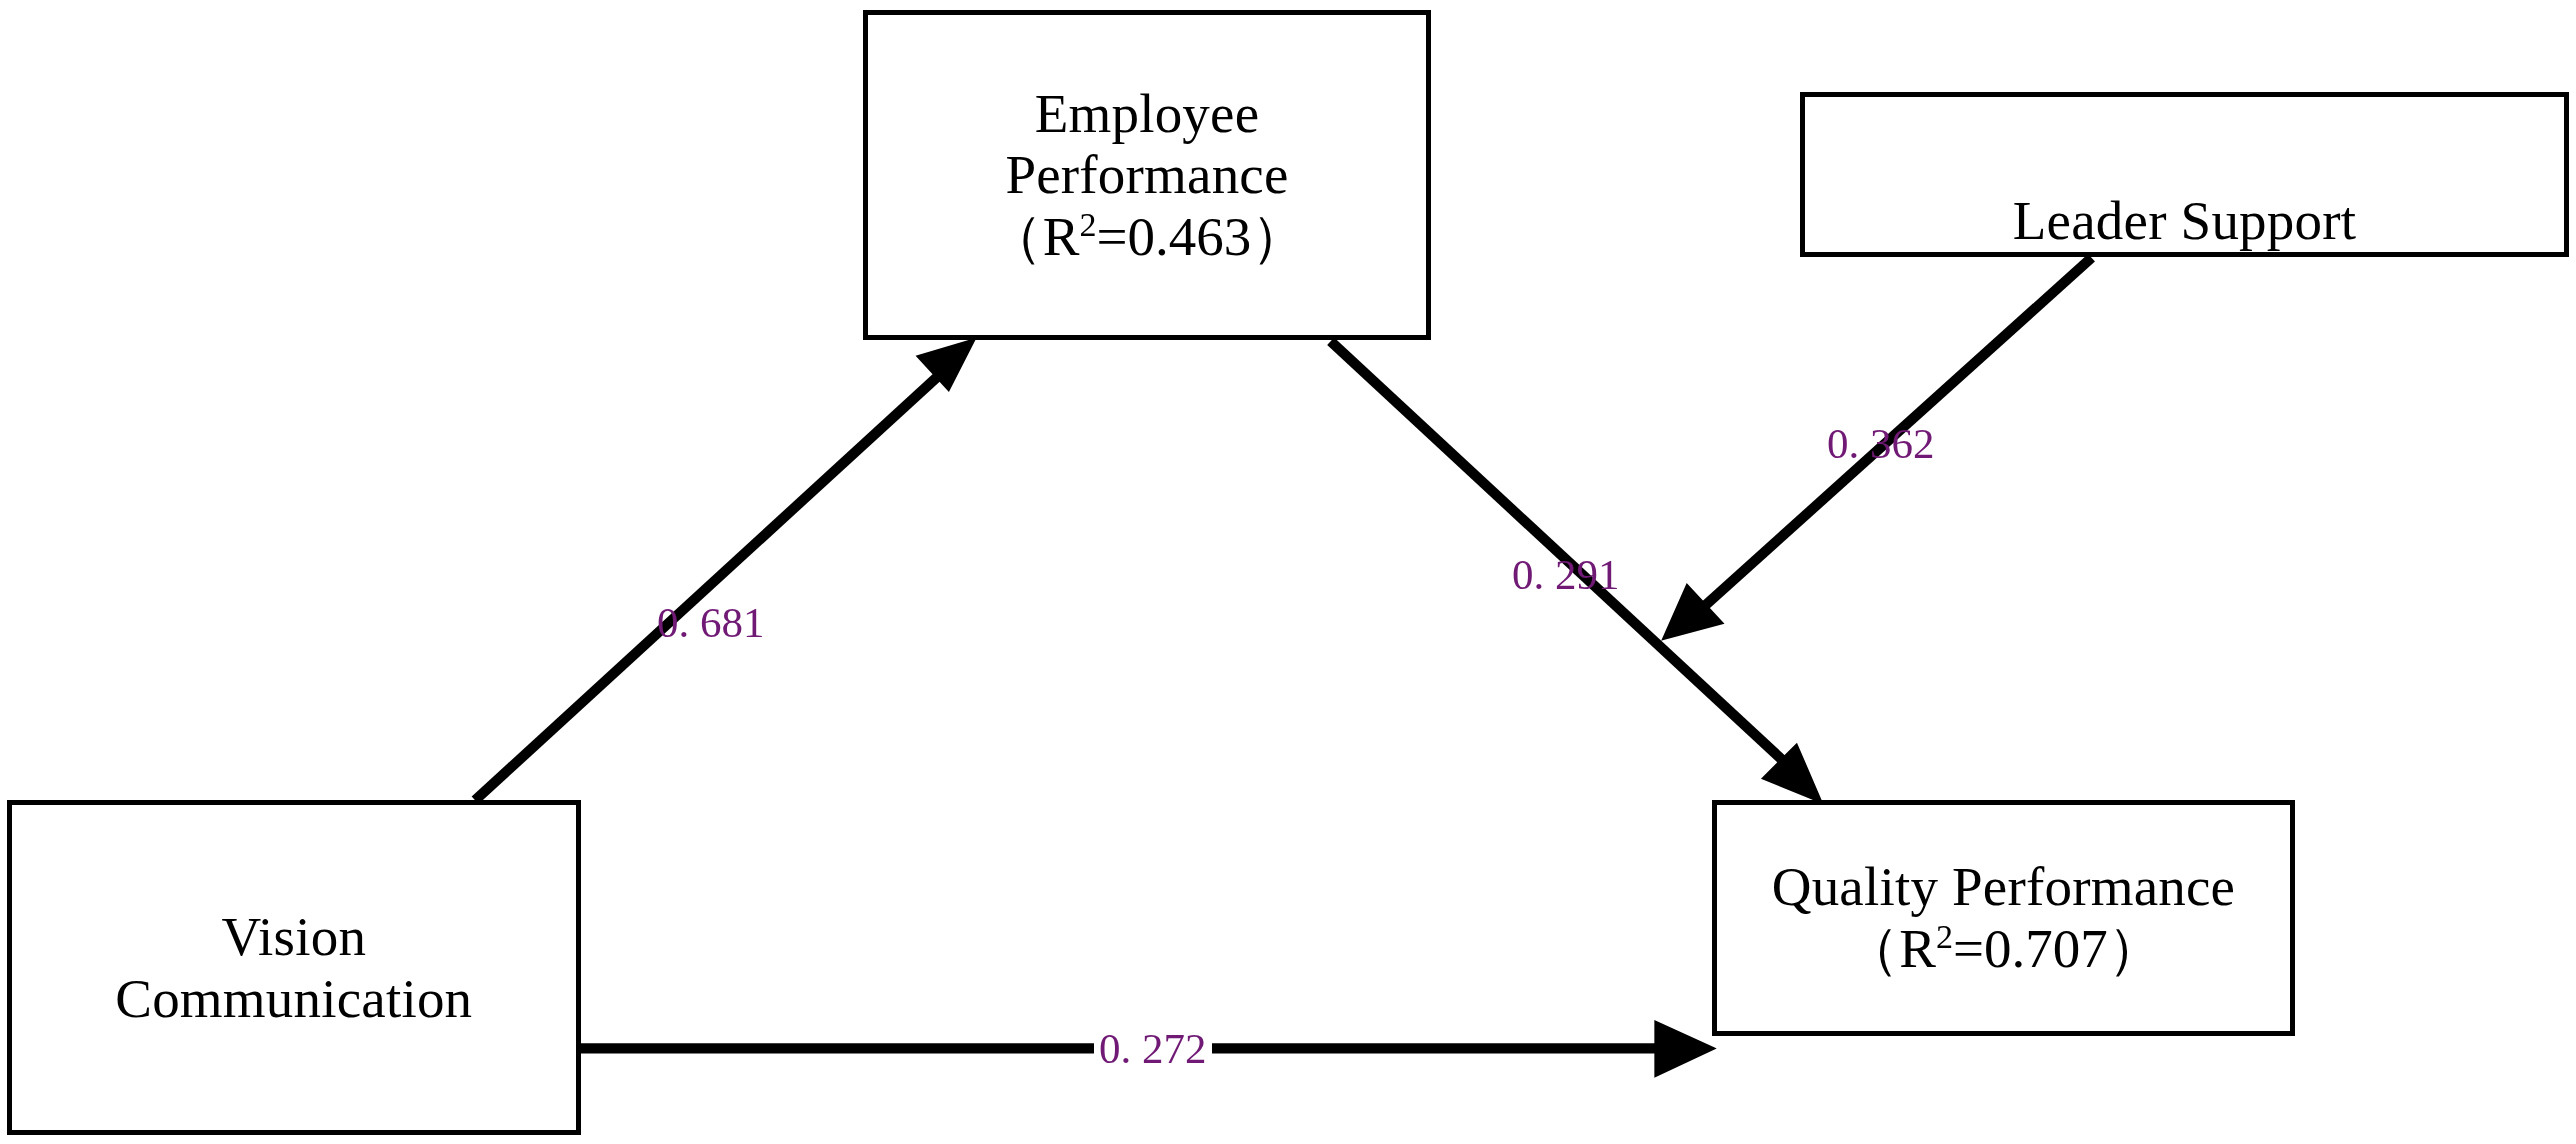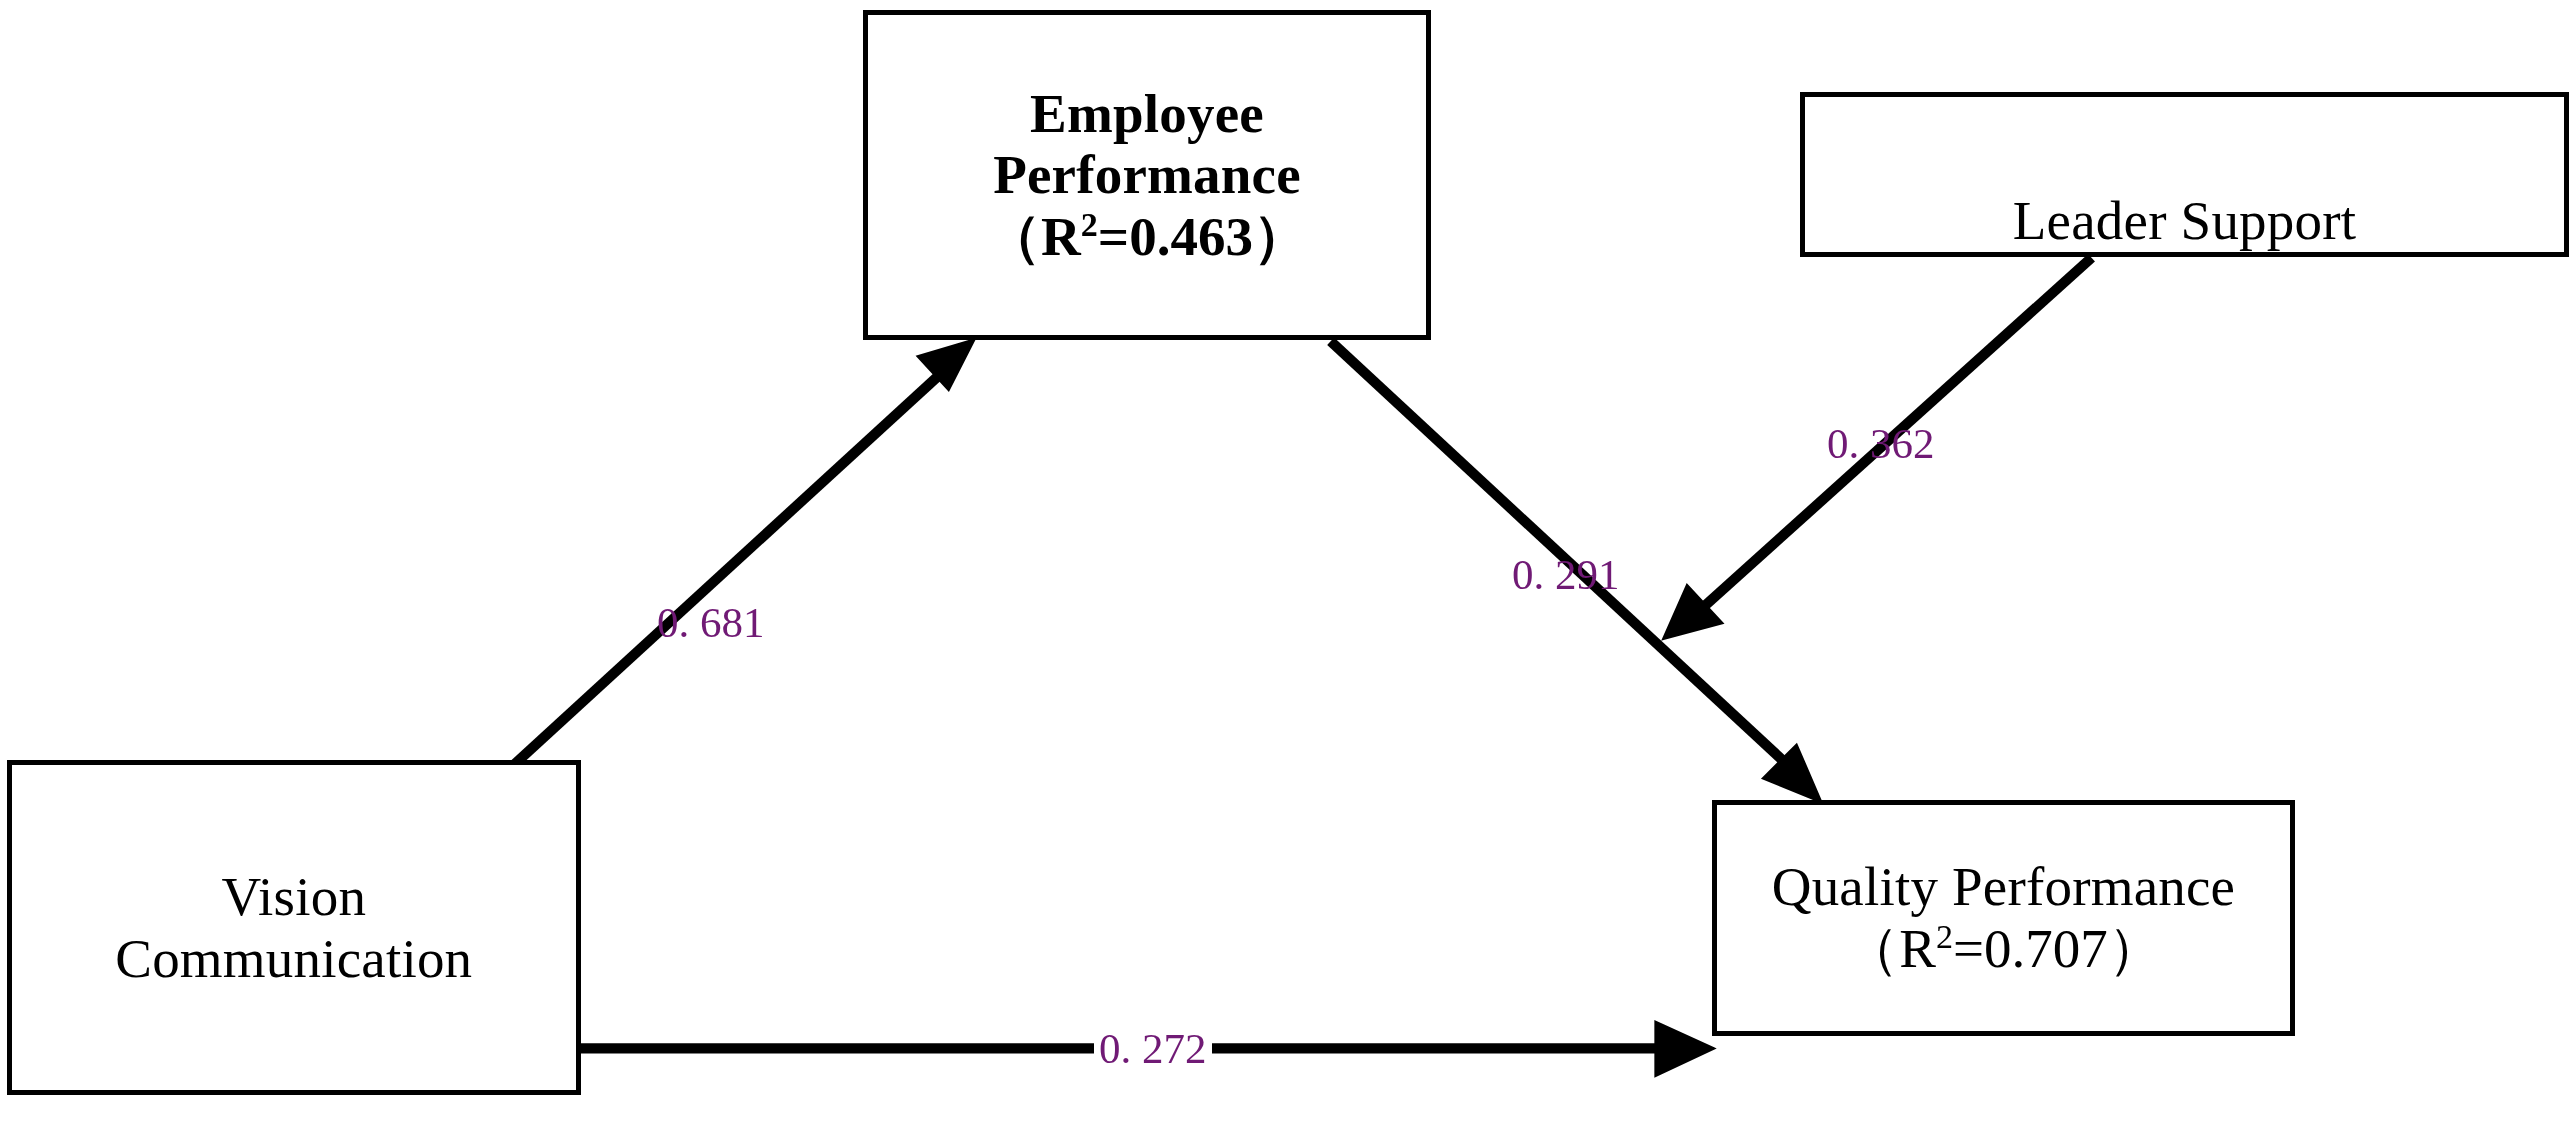--- a/index.html
+++ b/index.html
@@ -45,27 +45,27 @@
     font-size: 0.62em;
     vertical-align: super;
     line-height: 0;
   }
   .paren {
     font-family: "Liberation Serif", "DejaVu Serif", serif;
   }
 
   
   #box-employee-involvement {
-    left: 863px; top: 10.2px; width: 568px; height: 330px; font-weight: bold;
+    left: 863px; top: 10.2px; width: 568px; height: 330px;
   }
   #box-leader-support {
     left: 1800px; top: 92px; width: 769px; height: 165px; justify-content: flex-end;
   }
   #box-vision-communication {
-    left: 6.8px; top: 760px; width: 574px; height: 335px;
+    left: 6.8px; top: 800px; width: 574px; height: 335px;
   }
   #box-quality-performance {
     left: 1712px; top: 800px; width: 583px; height: 236px;
   }
 
   
   #arrow-layer {
     position: absolute;
     left: 0; top: 0;
     width: 2576px;

